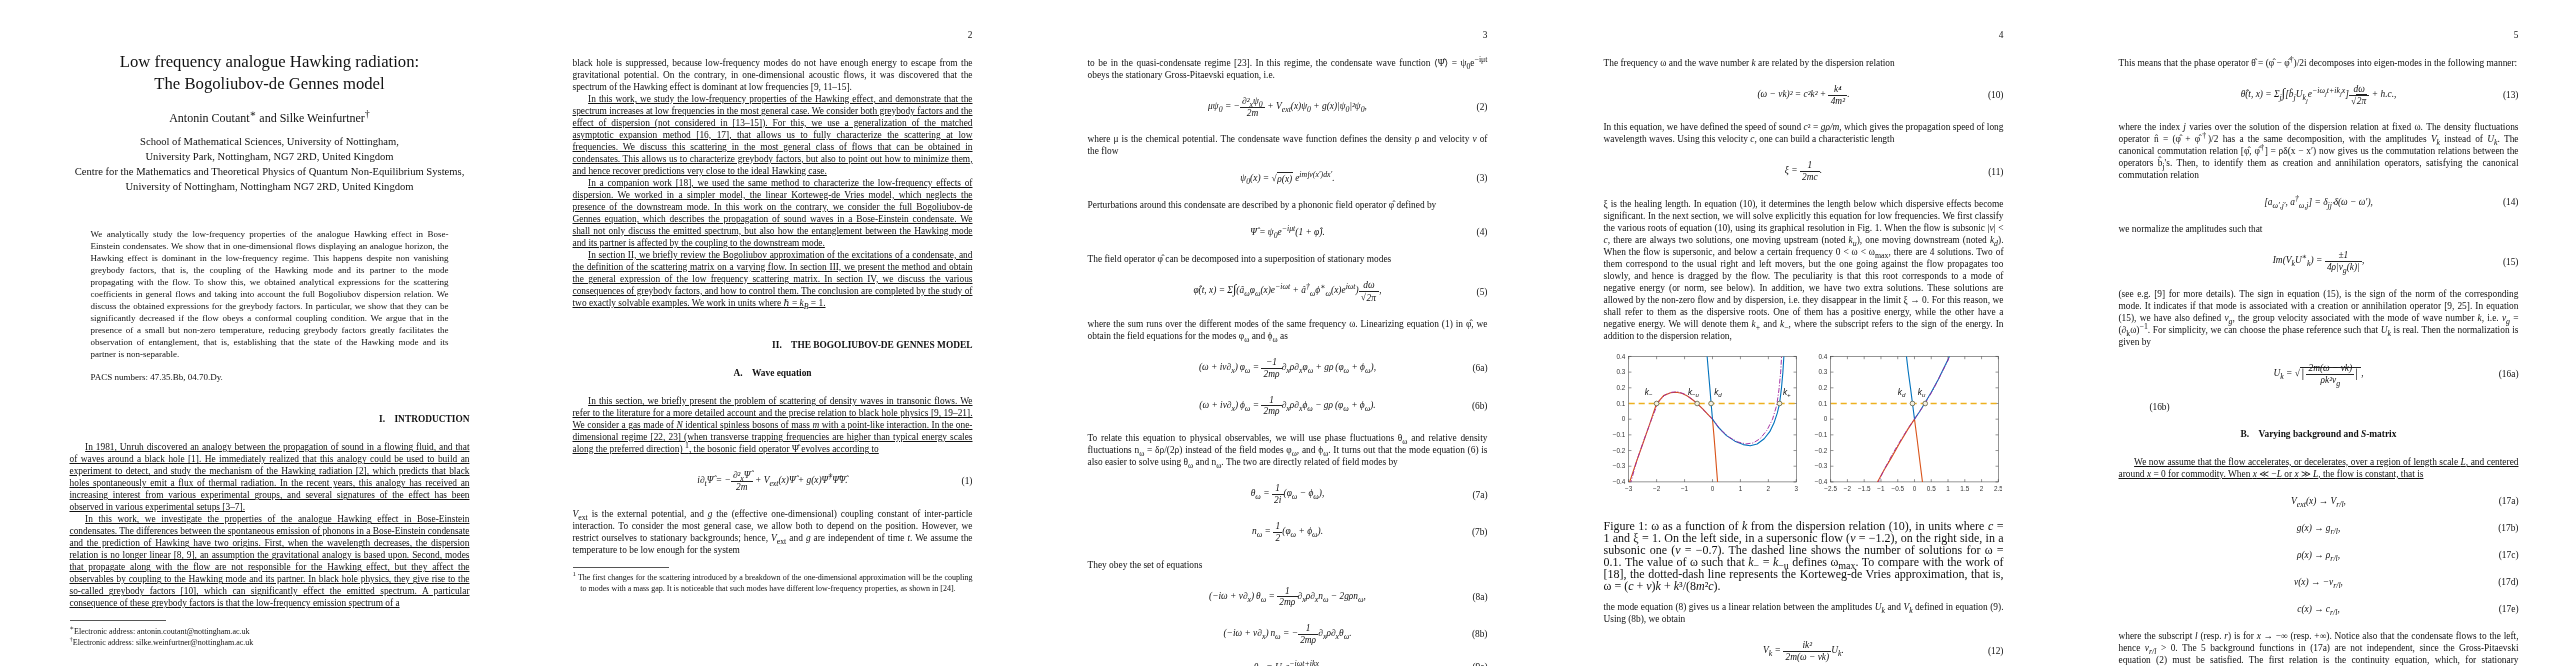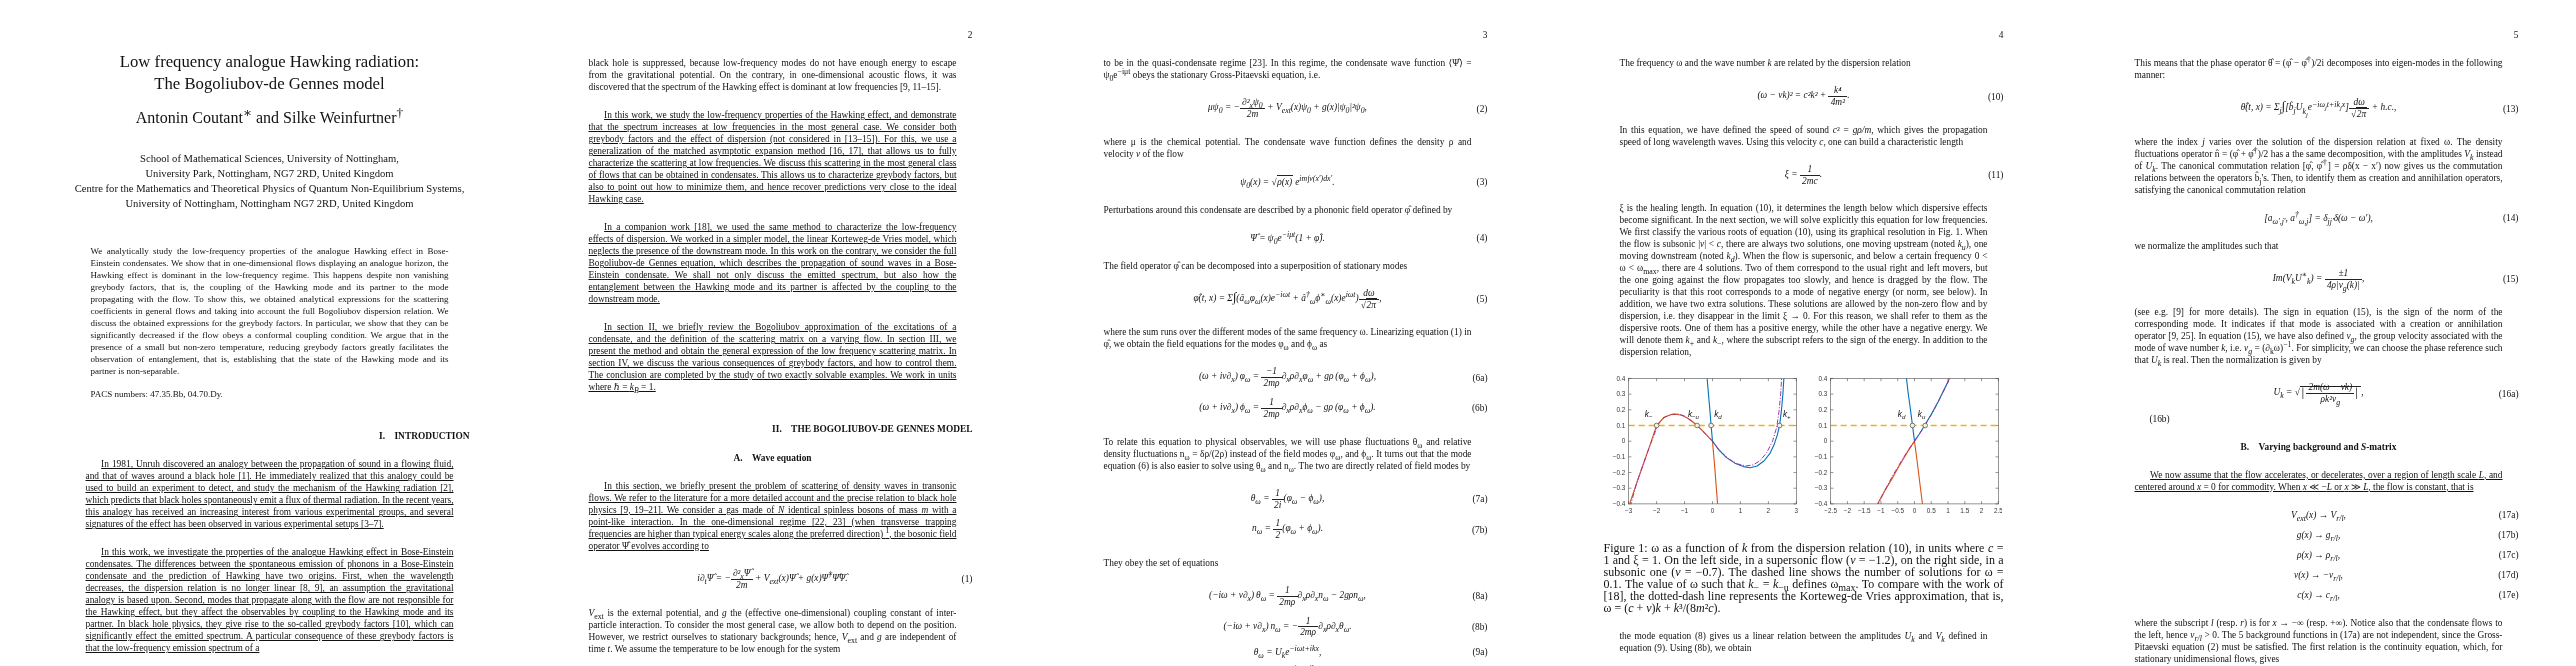--- a/index.html
+++ b/index.html
@@ -4,29 +4,29 @@
 <style>
   html,body{margin:0;padding:0;background:#ffffff;}
   .canvas{position:relative;width:2576px;height:667px;background:#fff;overflow:hidden;
           font-family:"Liberation Serif","DejaVu Serif",serif;color:#111;}
   .wm{position:absolute;left:19px;top:262px;transform:translate(-50%,-50%) rotate(-90deg);
       white-space:nowrap;color:#7d7d7d;font-size:15px;letter-spacing:0.3px;}
   .page{position:absolute;top:0;width:515px;height:667px;overflow:hidden;background:#fff;}
   .col{width:400px;margin:0 auto;padding-top:29px;font-size:9.4px;line-height:12px;}
   .pageno{text-align:right;font-size:9.4px;height:12.2px;margin-bottom:15.6px;}
   .b-title{text-align:center;font-size:16.7px;line-height:22px;margin:22px 0 16.7px;}
-  .b-authors{text-align:center;font-size:16px;margin:0 0 27px;}
+  .b-authors{text-align:center;font-size:12px;margin:0 0 10px;}
   .b-affil{text-align:center;font-size:10.6px;line-height:15px;margin:0 0 34px;}
   .b-abstract{font-size:9px;line-height:12px;text-align:justify;padding:0 21px;margin:16px 0 11px;}
   .b-pacs{font-size:9px;padding:0 21px;margin:0 0 2.2px;}
   .b-heading{text-align:right;font-weight:bold;font-size:9.4px;margin:30px 0 16.7px;}
   .b-subheading{text-align:center;font-weight:bold;font-size:9.4px;margin:15.6px 0 15.6px;}
-  .b-para{text-align:justify;margin:16px;}
+  .b-para{text-align:justify;margin:0;}
   .b-para.indent{text-indent:15.6px;text-decoration:underline;}
-  .b-eq{display:flex;align-items:center;margin:8px 0;}
+  .b-eq{display:flex;align-items:center;margin:15px 0;}
   .b-eq .eqpad{width:25.6px;flex:0 0 auto;}
   .b-eq .eqbody{flex:1;text-align:center;font-style:italic;}
   .b-eq .eqnum{width:25.6px;flex:0 0 auto;text-align:right;font-style:normal;}
   .fr{display:inline-block;vertical-align:middle;text-align:center;line-height:1.15;}
   .fr .nu{display:block;padding:0 2.2px;border-bottom:0.6px solid #222;}
   .fr .de{display:block;padding:0 2.2px;}
   .ovl{border-top:0.6px solid #222;padding:0.6px 1.1px 0 0.6px;}
   .big{font-size:135%;}
   sup,sub{line-height:0;}
   .b-fig{display:flex;justify-content:center;gap:7.8px;margin:10px 0 16.7px;padding:0;}

